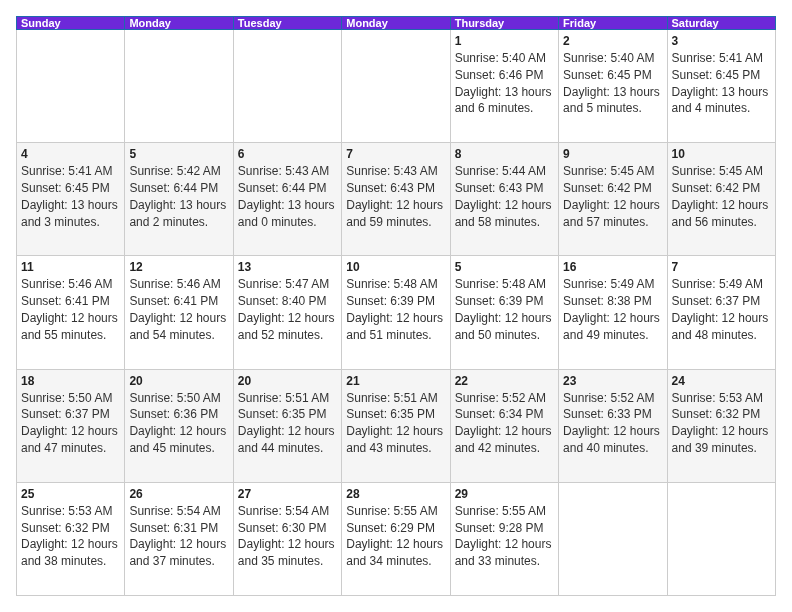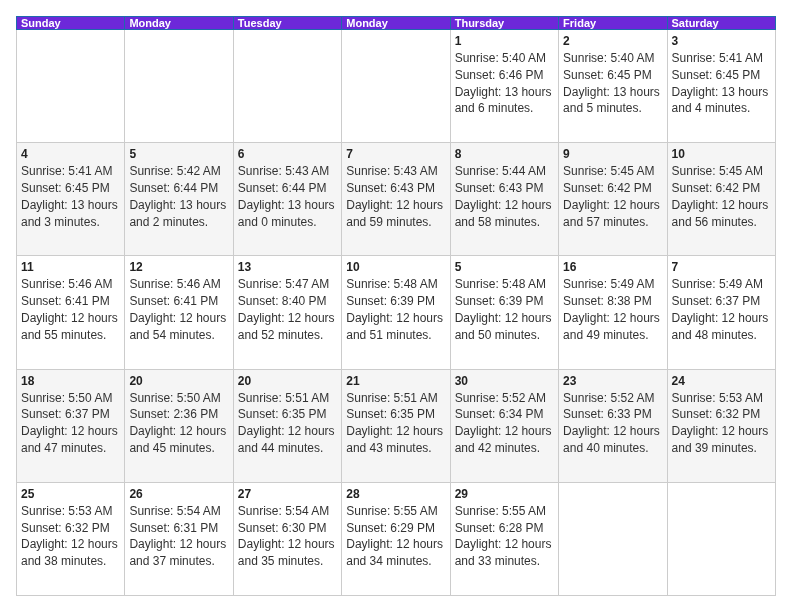--- a/index.html
+++ b/index.html
@@ -255,40 +255,40 @@
           <td>
             <span class="day-num">18</span>
             <div class="day-detail">Sunrise: 5:50 AM
 Sunset: 6:37 PM
 Daylight: 12 hours
 and 47 minutes.</div>
           </td>
           <td>
             <span class="day-num">20</span>
             <div class="day-detail">Sunrise: 5:50 AM
-Sunset: 2:36 PM
+Sunset: 6:36 PM
 Daylight: 12 hours
 and 45 minutes.</div>
           </td>
           <td>
             <span class="day-num">20</span>
             <div class="day-detail">Sunrise: 5:51 AM
 Sunset: 6:35 PM
 Daylight: 12 hours
 and 44 minutes.</div>
           </td>
           <td>
             <span class="day-num">21</span>
             <div class="day-detail">Sunrise: 5:51 AM
 Sunset: 6:35 PM
 Daylight: 12 hours
 and 43 minutes.</div>
           </td>
           <td>
-            <span class="day-num">30</span>
+            <span class="day-num">22</span>
             <div class="day-detail">Sunrise: 5:52 AM
 Sunset: 6:34 PM
 Daylight: 12 hours
 and 42 minutes.</div>
           </td>
           <td>
             <span class="day-num">23</span>
             <div class="day-detail">Sunrise: 5:52 AM
 Sunset: 6:33 PM
 Daylight: 12 hours
@@ -327,21 +327,21 @@
           <td>
             <span class="day-num">28</span>
             <div class="day-detail">Sunrise: 5:55 AM
 Sunset: 6:29 PM
 Daylight: 12 hours
 and 34 minutes.</div>
           </td>
           <td>
             <span class="day-num">29</span>
             <div class="day-detail">Sunrise: 5:55 AM
-Sunset: 6:28 PM
+Sunset: 9:28 PM
 Daylight: 12 hours
 and 33 minutes.</div>
           </td>
           <td class="empty-cell"></td>
           <td class="empty-cell"></td>
         </tr>
       </tbody>
   </table>
 </div>
 

